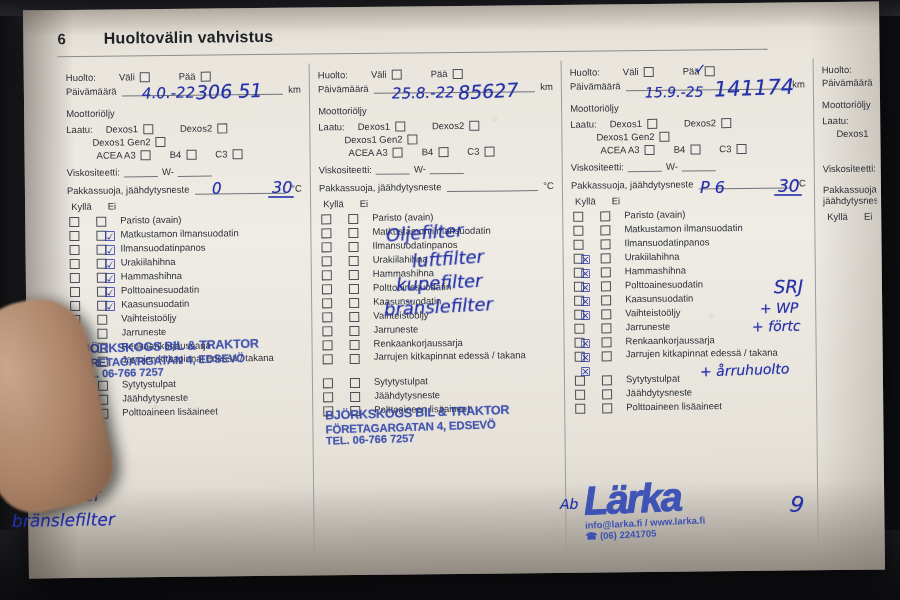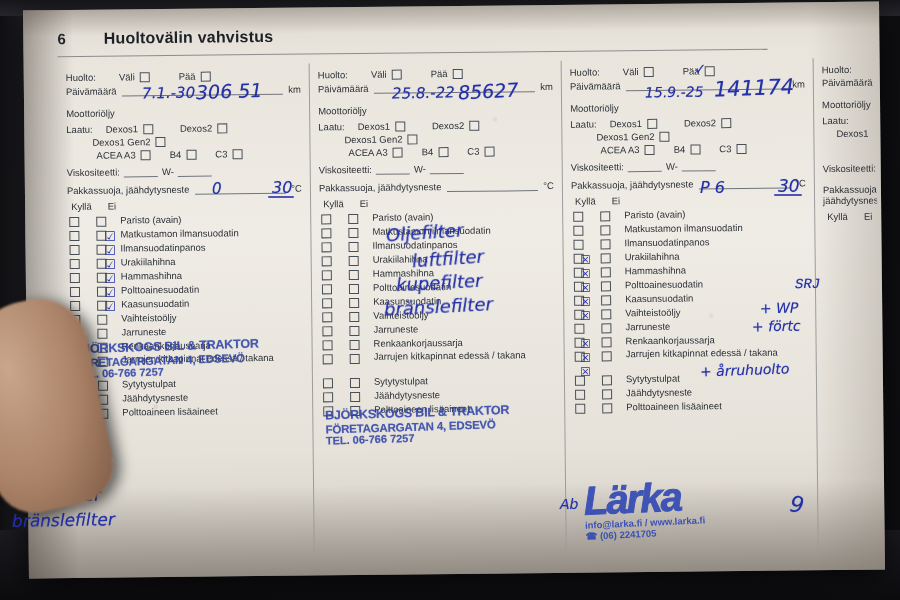--- a/index.html
+++ b/index.html
@@ -633,21 +633,21 @@
     </div>
 
     <div class="stamp-larka">
       <div class="larka-word">Lärka</div>
       <div class="larka-sub">info@larka.fi / www.larka.fi</div>
       <div class="larka-sub2">☎ (06) 2241705</div>
     </div>
 
   </div>
 
-  <div class="hw" style="left:142px; top:84px; font-size:15px; transform:rotate(-1deg);">7.1.-30</div>
+  <div class="hw" style="left:142px; top:84px; font-size:15px; transform:rotate(-1deg);">4.0.-22</div>
   <div class="hw" style="left:196px; top:80px; font-size:19px; transform:rotate(-2deg);">306 51</div>
   <div class="hw" style="left:212px; top:180px; font-size:15px;">0</div>
   <div class="hw" style="left:272px; top:178px; font-size:16px;">30</div>
   <div class="hw-underline" style="left:268px; top:196px; width:26px;"></div>
 
   <div class="tick" style="left:104px; top:230px;">☑</div>
   <div class="tick" style="left:104px; top:244px;">☑</div>
   <div class="tick" style="left:104px; top:258px;">☑</div>
   <div class="tick" style="left:104px; top:272px;">☑</div>
   <div class="tick" style="left:104px; top:286px;">☑</div>
@@ -676,21 +676,21 @@
 
   <div class="xmark" style="left:580px; top:254px;">☒</div>
   <div class="xmark" style="left:580px; top:268px;">☒</div>
   <div class="xmark" style="left:580px; top:282px;">☒</div>
   <div class="xmark" style="left:580px; top:296px;">☒</div>
   <div class="xmark" style="left:580px; top:310px;">☒</div>
   <div class="xmark" style="left:580px; top:338px;">☒</div>
   <div class="xmark" style="left:580px; top:352px;">☒</div>
   <div class="xmark" style="left:580px; top:366px;">☒</div>
 
-  <div class="hw" style="left:795px; top:276px; font-size:14px; transform:rotate(-1deg);font-family:Liberation Mono, monospace;">SRJ</div>
+  <div class="hw" style="left:774px; top:276px; font-size:18px; transform:rotate(-1deg);">SRJ</div>
   <div class="hw" style="left:760px; top:300px; font-size:14px; transform:rotate(-1deg);">+ WP</div>
   <div class="hw" style="left:752px; top:318px; font-size:14px; transform:rotate(-1deg);">+ förtc</div>
   <div class="hw" style="left:700px; top:362px; font-size:14px; transform:rotate(-2deg);">+ årruhuolto</div>
   <div class="hw" style="left:560px; top:496px; font-size:14px;">Ab</div>
   <div class="hw" style="left:790px; top:492px; font-size:22px; transform:rotate(8deg);">9</div>
 
   <div class="thumb"></div>
 
 </div>
 

